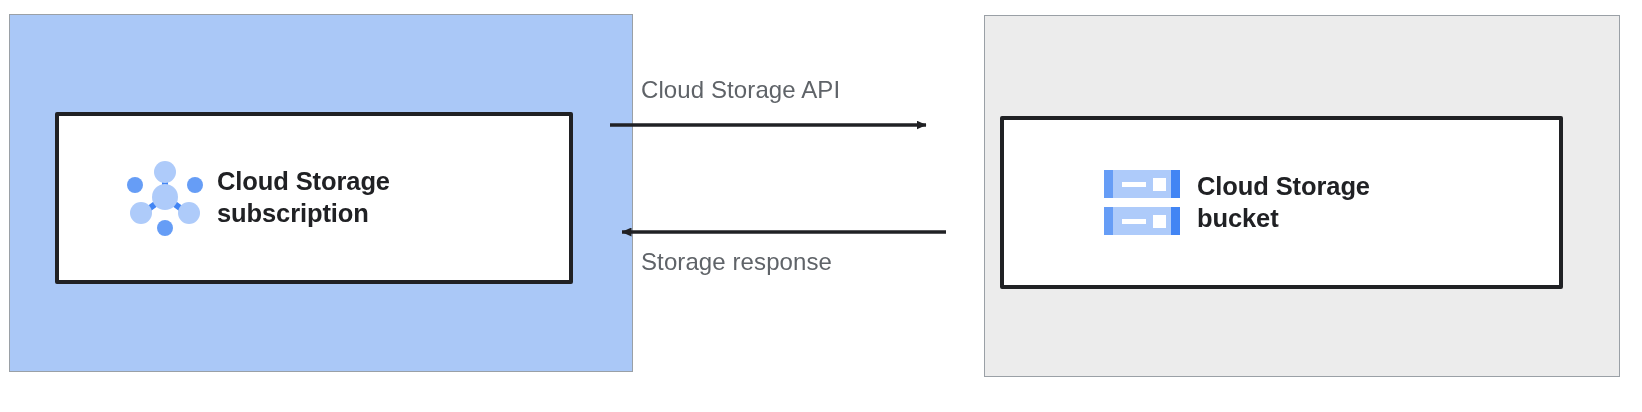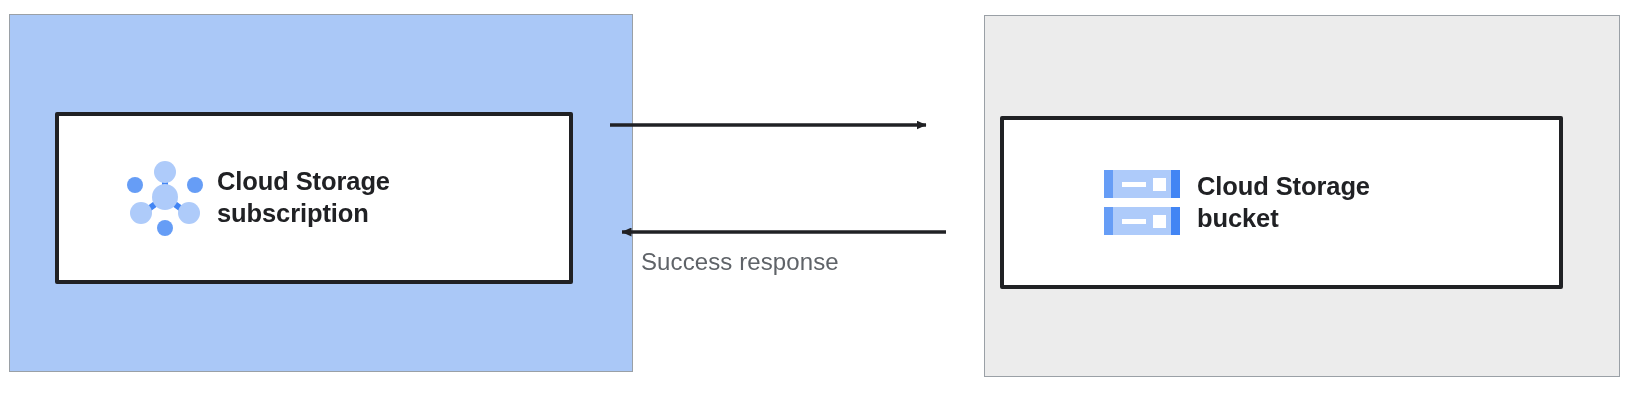--- a/index.html
+++ b/index.html
@@ -167,16 +167,17 @@
       <marker id="arrow-left" markerWidth="10" markerHeight="9" refX="0.5" refY="4.5" orient="auto-start-reverse" markerUnits="userSpaceOnUse">
         <path d="M10,0 L0,4.5 L10,9 z" fill="#202124"></path>
       </marker>
     </defs>
 
     <line x1="610" y1="125" x2="926" y2="125" stroke="#202124" stroke-width="3.4" marker-end="url(#arrow-right)"></line>
 
     <line x1="946" y1="232" x2="622" y2="232" stroke="#202124" stroke-width="3.4" marker-end="url(#arrow-right)"></line>
   </svg>
 
+  <div id="label-request" class="edge-label">Cloud Storage API</div>
 
-  <div id="label-response" class="edge-label">Success response</div>
+  <div id="label-response" class="edge-label">Storage response</div>
 
 </div>
 
 </body></html>

